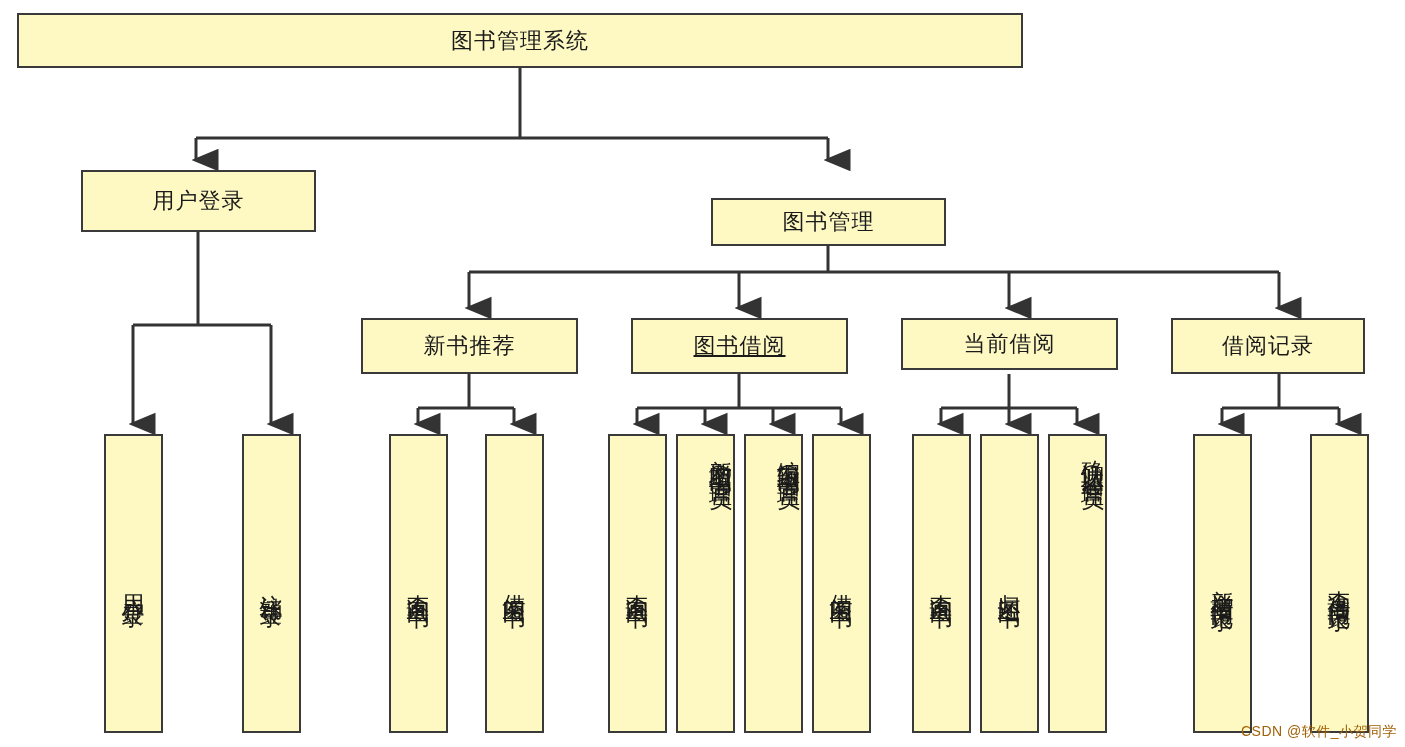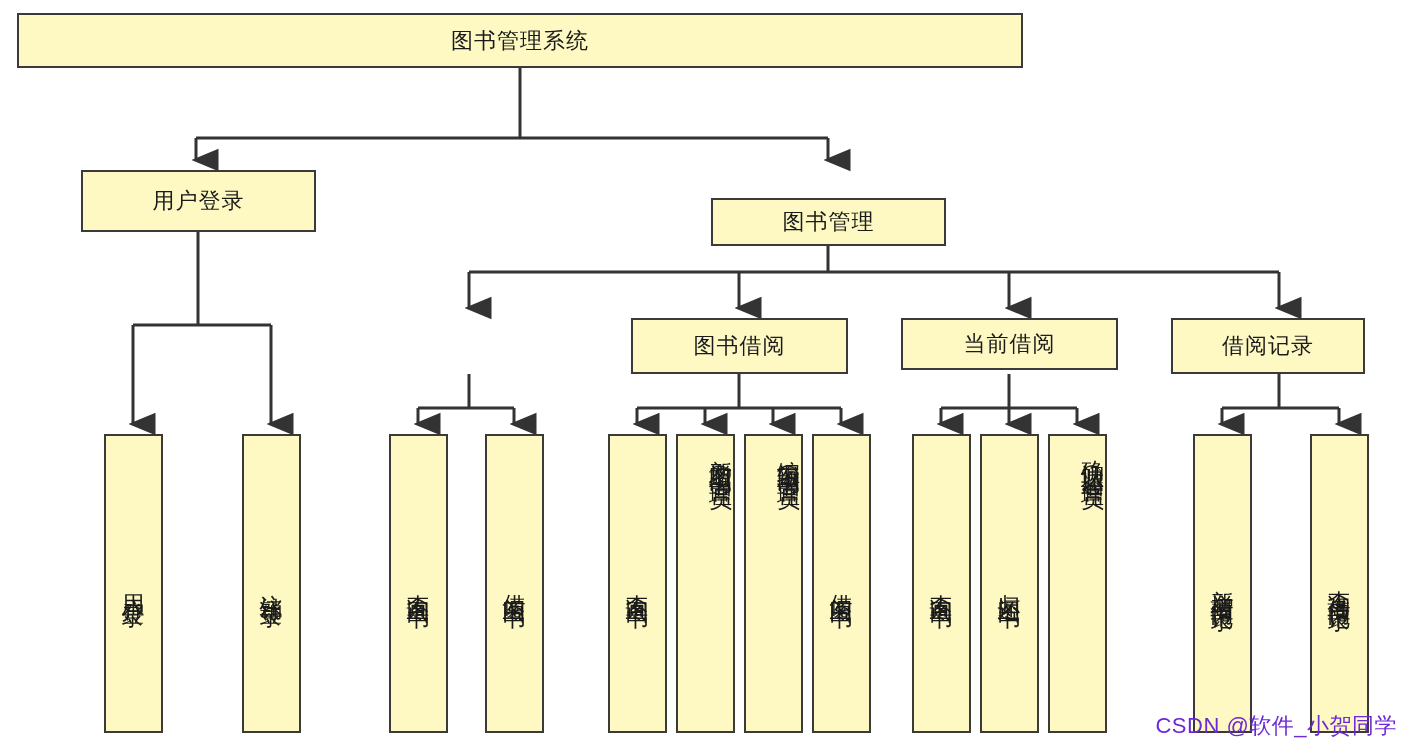--- a/index.html
+++ b/index.html
@@ -8,22 +8,22 @@
   #canvas{position:relative;width:1405px;height:747px;background:#fff;}
   #wires{position:absolute;left:0;top:0;width:1405px;height:747px;}
   .node{position:absolute;box-sizing:border-box;background:#fef9c3;
         border:2.5px solid #3a3a3a;display:flex;align-items:center;
         justify-content:center;color:#1a1a1a;}
   .node.h{font-size:22px;letter-spacing:1px;}
   .node.v{writing-mode:vertical-rl;text-orientation:upright;
           font-size:23px;letter-spacing:4px;line-height:1.05;
           padding-top:6px;padding-bottom:6px;align-items:flex-start;
           justify-content:flex-start;}
-  #watermark{position:absolute;right:8px;bottom:6px;font-size:22px;
-             color:#6d28d9;white-space:nowrap;letter-spacing:0.5px;}
+  #watermark{position:absolute;right:8px;bottom:6px;font-size:14px;
+             color:#a16207;white-space:nowrap;letter-spacing:0.5px;}
 </style>
 </head>
 <body>
 
 <div id="canvas">
 
   <svg id="wires" viewBox="0 0 1405 747" xmlns="http://www.w3.org/2000/svg">
     <defs>
       <marker id="arrow" viewBox="0 0 12 12" refX="6" refY="10" markerWidth="9" markerHeight="9" orient="auto-start-reverse">
         <path d="M 1 0 L 11 0 L 6 12 z" fill="#333333"></path>
@@ -71,21 +71,22 @@
       <path d="M 1222 408 L 1222 424" marker-end="url(#arrow)"></path>
       <path d="M 1339 408 L 1339 424" marker-end="url(#arrow)"></path>
     </g>
   </svg>
 
   <div class="node h" style="left:17px;top:13px;width:1006px;height:55px;">图书管理系统</div>
 
   <div class="node h" style="left:81px;top:170px;width:235px;height:62px;">用户登录</div>
   <div class="node h" style="left:711px;top:182px;width:235px;height:48px;margin-top:16px;">图书管理</div>
 
-  <div class="node h" style="left:631px;top:318px;width:217px;height:56px;">图书借阅</div>
+  <div class="node h" style="left:361px;top:318px;width:217px;height:56px;">新书推荐</div>
+  <div class="node h" style="left:631px;top:318px;width:217px;height:56px;text-decoration:underline;">图书借阅</div>
   <div class="node h" style="left:901px;top:318px;width:217px;height:52px;">当前借阅</div>
   <div class="node h" style="left:1171px;top:318px;width:194px;height:56px;">借阅记录</div>
 
   <div class="node v" style="left:104px;top:434px;width:59px;height:299px;
               justify-content:center;align-items:center;">用户登录</div>
   <div class="node v" style="left:242px;top:434px;width:59px;height:299px;
               justify-content:center;align-items:center;">注销登录</div>
 
   <div class="node v" style="left:389px;top:434px;width:59px;height:299px;
               justify-content:center;align-items:center;">查询图书</div>

